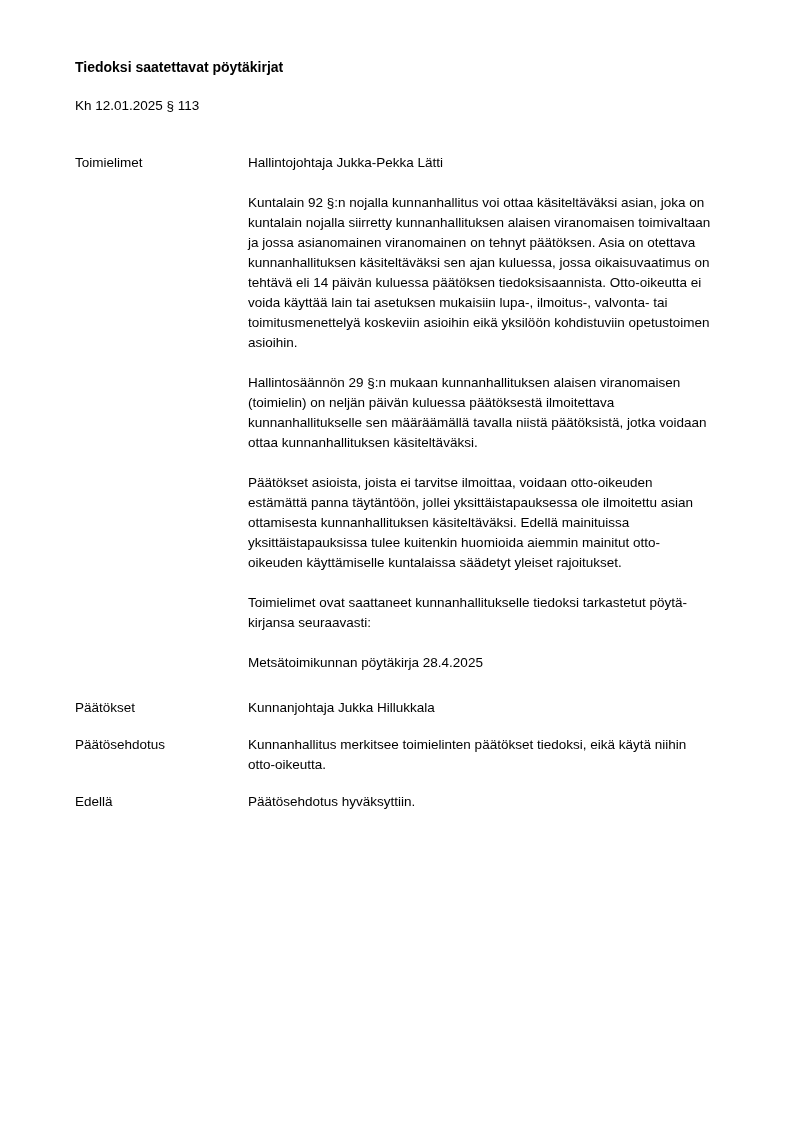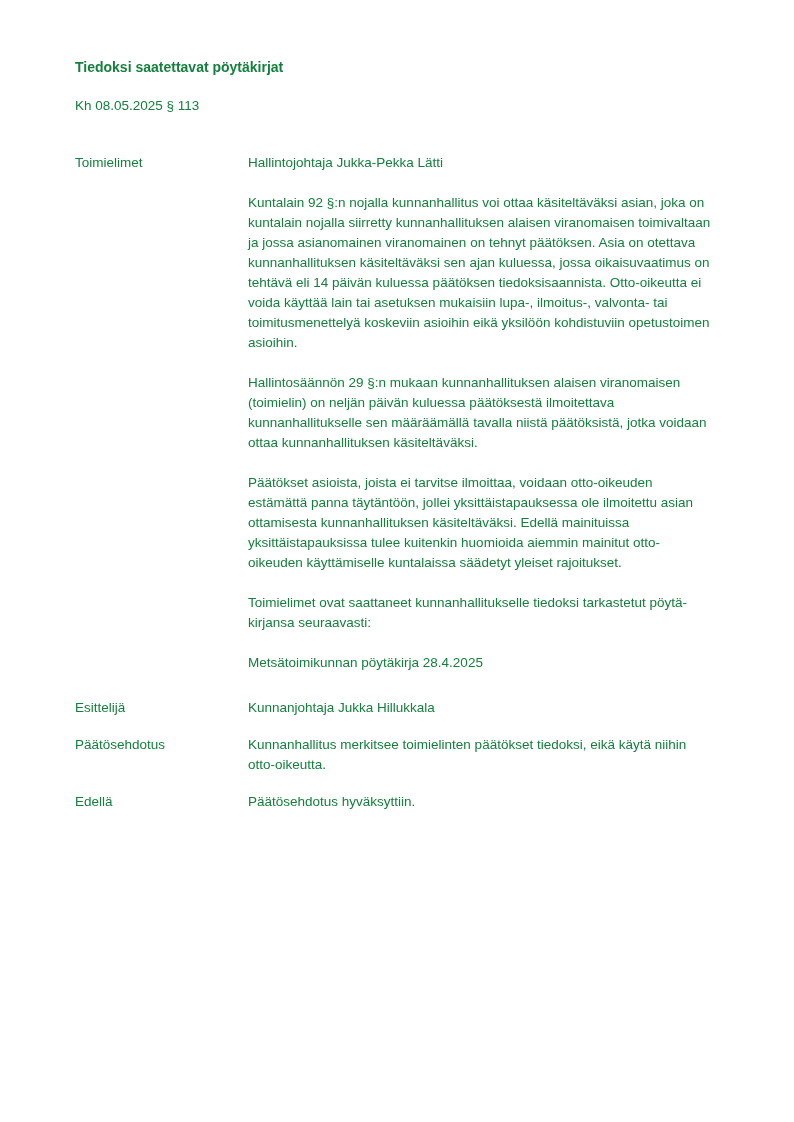--- a/index.html
+++ b/index.html
@@ -6,21 +6,21 @@
     margin: 0;
     padding: 0;
     background: #ffffff;
   }
   .page {
     position: relative;
     width: 794px;
     height: 1122px;
     background: #ffffff;
     font-family: "Liberation Sans", sans-serif;
-    color: #15803d;
+    color: #000000;
     font-size: 13.5px;
     line-height: 20px;
     overflow: hidden;
   }
   .doc-title {
     position: absolute;
     left: 75px;
     top: 57px;
     font-weight: bold;
     font-size: 14px;
@@ -51,21 +51,21 @@
     margin-bottom: 0;
   }
 </style>
 </head>
 <body>
 
 <div class="page">
 
   <div class="doc-title">Tiedoksi saatettavat pöytäkirjat</div>
 
-  <div class="doc-ref">Kh 08.05.2025 § 113</div>
+  <div class="doc-ref">Kh 12.01.2025 § 113</div>
 
   <div class="row" style="top:153px">
     <div class="label">Toimielimet</div>
     <div class="content">
       <p>Hallintojohtaja Jukka-Pekka Lätti</p>
       <p>Kuntalain 92 §:n nojalla kunnanhallitus voi ottaa käsiteltäväksi asian, joka on
 kuntalain nojalla siirretty kunnanhallituksen alaisen viranomaisen toimivaltaan
 ja jossa asianomainen viranomainen on tehnyt päätöksen. Asia on otettava
 kunnanhallituksen käsiteltäväksi sen ajan kuluessa, jossa oikaisuvaatimus on
 tehtävä eli 14 päivän kuluessa päätöksen tiedoksisaannista. Otto-oikeutta ei
@@ -81,21 +81,21 @@
 ottamisesta kunnanhallituksen käsiteltäväksi. Edellä mainituissa
 yksittäistapauksissa tulee kuitenkin huomioida aiemmin mainitut otto-
 oikeuden käyttämiselle kuntalaissa säädetyt yleiset rajoitukset.</p>
       <p>Toimielimet ovat saattaneet kunnanhallitukselle tiedoksi tarkastetut pöytä-
 kirjansa seuraavasti:</p>
       <p>Metsätoimikunnan pöytäkirja 28.4.2025</p>
     </div>
   </div>
 
   <div class="row" style="top:698px">
-    <div class="label">Esittelijä</div>
+    <div class="label">Päätökset</div>
     <div class="content">
       <p>Kunnanjohtaja Jukka Hillukkala</p>
     </div>
   </div>
 
   <div class="row" style="top:735px">
     <div class="label">Päätösehdotus</div>
     <div class="content">
       <p>Kunnanhallitus merkitsee toimielinten päätökset tiedoksi, eikä käytä niihin
 otto-oikeutta.</p>

